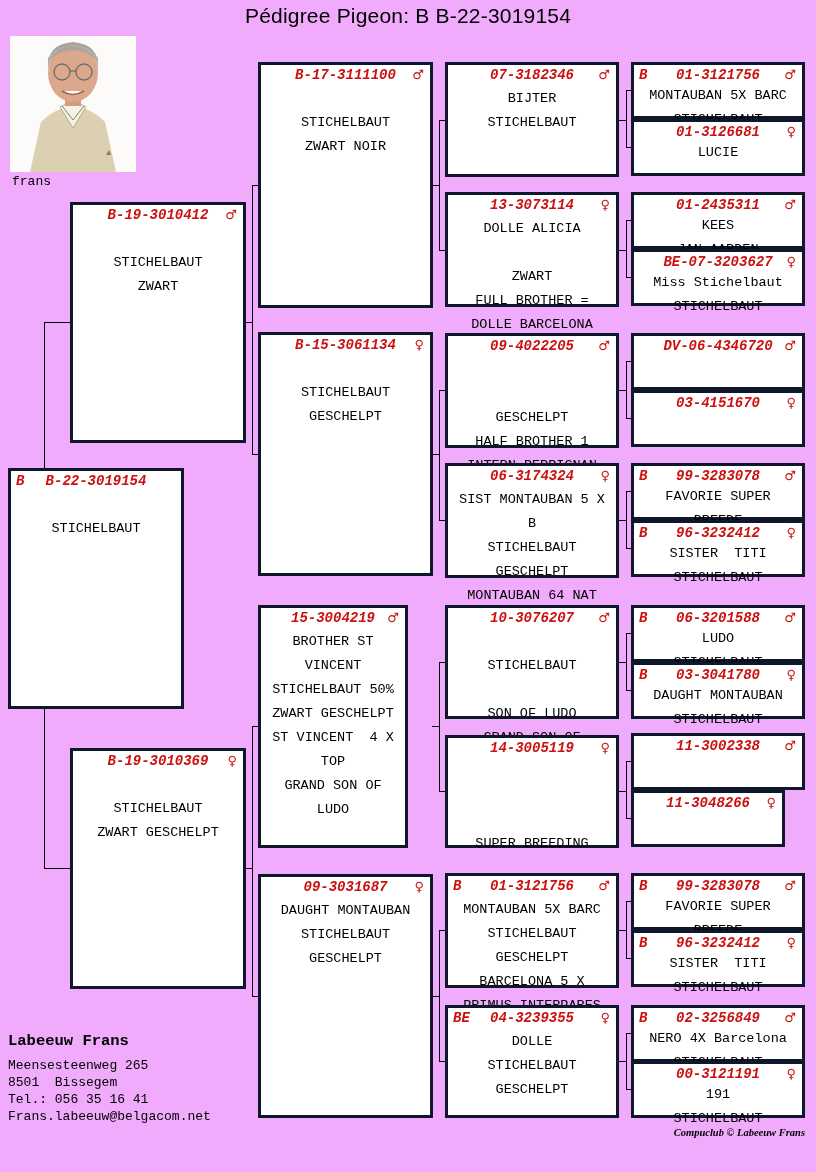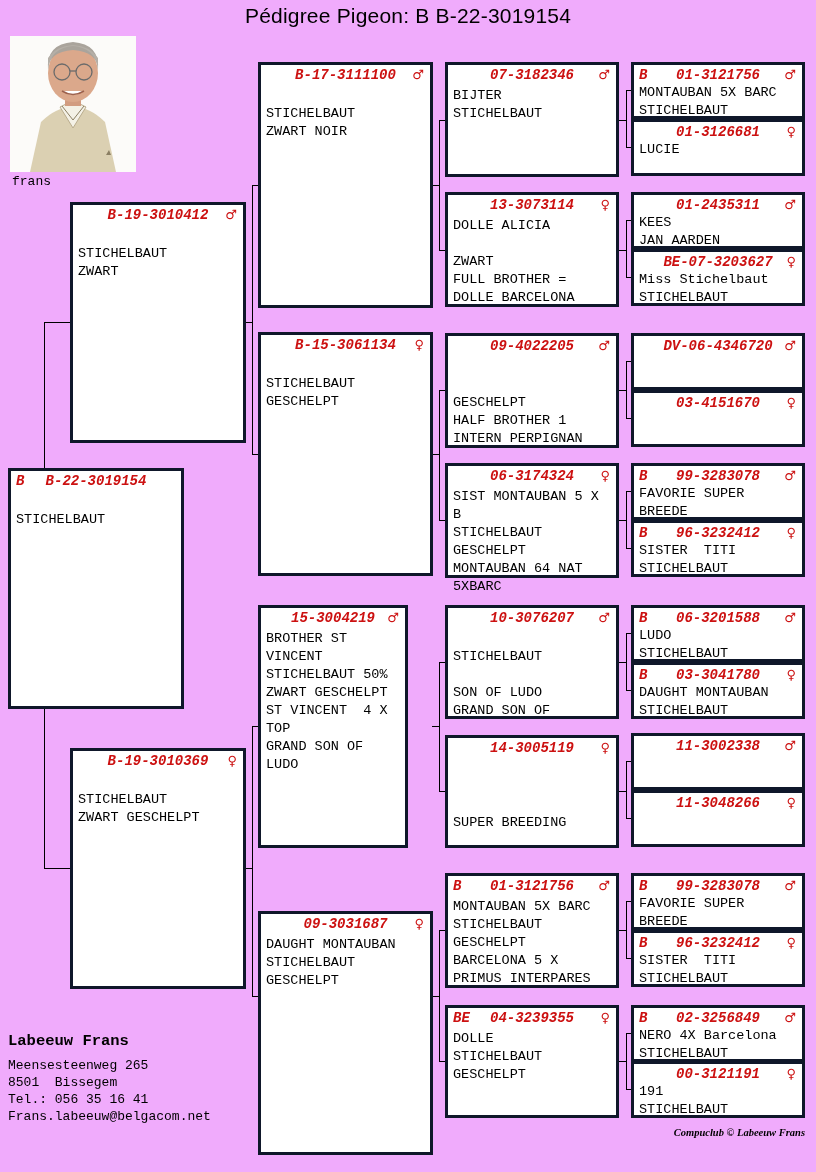--- a/index.html
+++ b/index.html
@@ -11,21 +11,21 @@
   .connectors { position:absolute; left:0; top:0; }
   .box { position:absolute; box-sizing:border-box; border:3px solid #0f172a; background:#fff; }
   .hdr { position:relative; margin-top:2px; height:16px; line-height:16px; text-align:center;
          font-family:"Liberation Mono","DejaVu Sans Mono",monospace;
          font-weight:bold; font-style:italic; font-size:14px; color:var(--red); }
   .cc  { position:absolute; left:5px; top:0; }
   .sex { position:absolute; right:6px; top:0; font-style:normal; font-weight:bold;
          font-family:"DejaVu Sans",sans-serif; font-size:13px; color:var(--red); }
   .bd  { padding:4px 5px 0 5px; white-space:pre-wrap; color:var(--ink);
          font-family:"Liberation Mono","DejaVu Sans Mono",monospace;
-         font-size:13.5px; line-height:18px; }
+         font-size:13.5px; line-height:24px;text-align:center; }
   .photo { position:absolute; left:10px; top:36px; }
   .photo-caption { position:absolute; left:12px; top:174px; color:var(--ink);
          font-family:"Liberation Mono","DejaVu Sans Mono",monospace; font-size:13px; }
   .footer { position:absolute; left:8px; top:1032px; color:var(--ink);
          font-family:"Liberation Mono","DejaVu Sans Mono",monospace; }
   .footer .fname { font-weight:bold; font-size:15.5px; margin-bottom:7px; }
   .footer .fline { font-size:13px; line-height:17px; white-space:pre; }
   .credit { position:absolute; right:11px; top:1127px; color:var(--ink);
          font-family:Liberation Serif, serif;
          font-weight:bold; font-style:italic; font-size:10.5px; }
@@ -123,21 +123,21 @@
     <div class="hdr">
       <span>15-3004219</span>
       <span class="sex">♂</span>
     </div>
     <div class="bd">BROTHER ST VINCENT
 STICHELBAUT 50%
 ZWART GESCHELPT
 ST VINCENT  4 X TOP
 GRAND SON OF LUDO</div>
   </div>
-  <div class="box" style="left:258px;top:911px;width:175px;height:244px">
+  <div class="box" style="left:258px;top:874px;width:175px;height:244px">
     <div class="hdr">
       <span>09-3031687</span>
       <span class="sex">♀</span>
     </div>
     <div class="bd">DAUGHT MONTAUBAN
 STICHELBAUT
 GESCHELPT</div>
   </div>
 
   <div class="box" style="left:445px;top:62px;width:174px;height:115px">
@@ -307,21 +307,21 @@
     <div class="bd" style="padding-top:1px">DAUGHT MONTAUBAN
 STICHELBAUT</div>
   </div>
   <div class="box" style="left:631px;top:733px;width:174px;height:57px">
     <div class="hdr">
       <span>11-3002338</span>
       <span class="sex">♂</span>
     </div>
     <div class="bd" style="padding-top:1px"></div>
   </div>
-  <div class="box" style="left:631px;top:790px;width:174px;height:57px">
+  <div class="box" style="left:631px;top:790px;width:154px;height:57px">
     <div class="hdr">
       <span>11-3048266</span>
       <span class="sex">♀</span>
     </div>
     <div class="bd" style="padding-top:1px"></div>
   </div>
   <div class="box" style="left:631px;top:873px;width:174px;height:57px">
     <div class="hdr">
       <span class="cc">B</span>
       <span>99-3283078</span>

